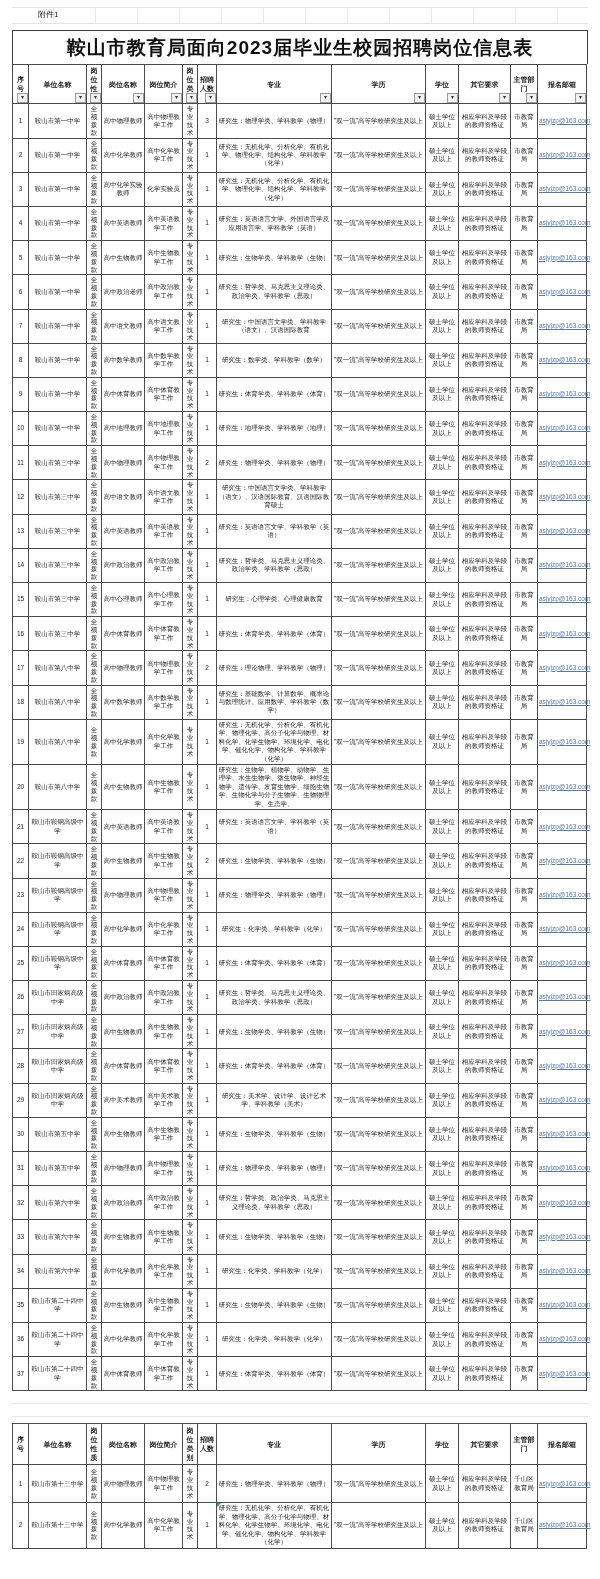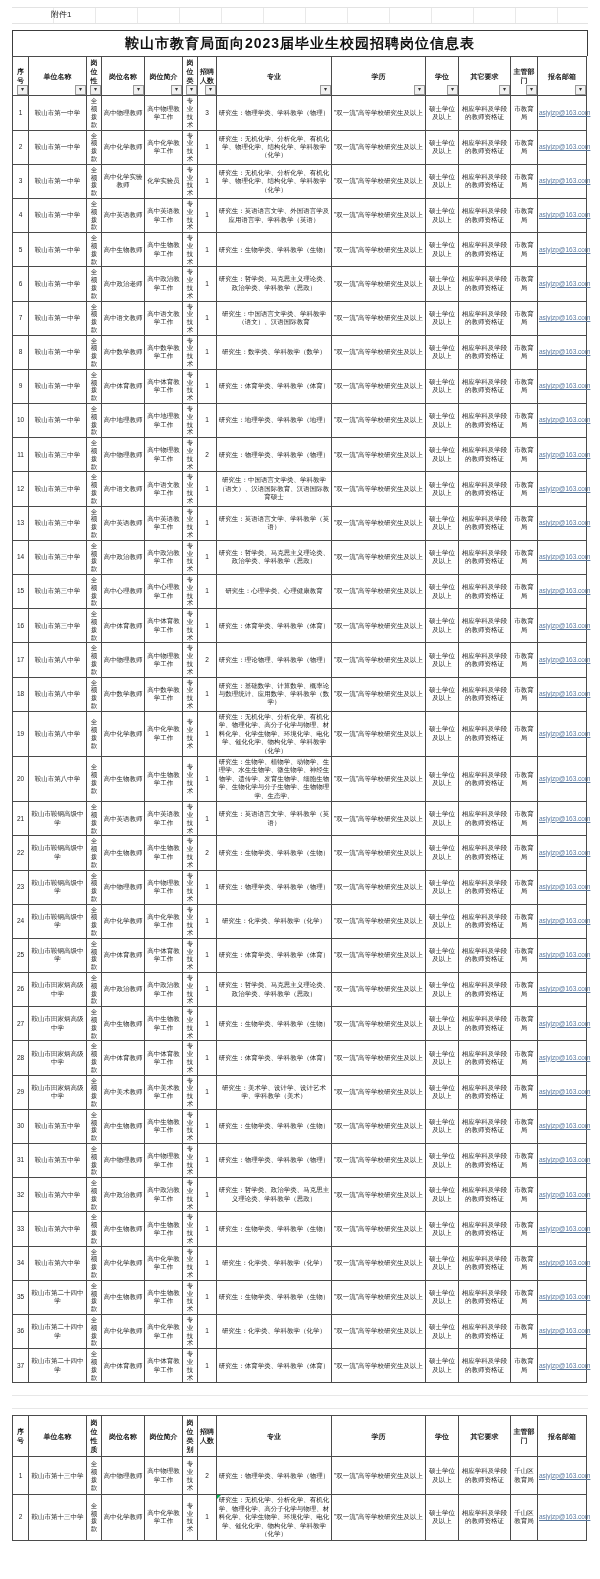--- a/index.html
+++ b/index.html
@@ -3,25 +3,25 @@
 <meta charset="utf-8">
 <style>
   html,body{margin:0;padding:0;background:#ffffff;}
   body{font-family:"Liberation Sans","DejaVu Sans",sans-serif;color:#1a1a1a;}
   .page{position:relative;width:600px;min-height:1579px;background:#fff;overflow:hidden;}
 
   
   .attachment-row{position:relative;height:15px;margin:7px 12px 2px 12px;
     border-top:1px solid #e3e3e3;border-bottom:1px solid #e3e3e3;
     background:repeating-linear-gradient(to right,transparent 0 41px,#e9e9e9 41px 42px);}
-  .attachment-label{position:absolute;left:39px;top:1px;font-size:8px;color:#222;}
+  .attachment-label{position:absolute;left:26px;top:1px;font-size:8px;color:#222;}
 
   .tbl-section{margin:6px 12px 0 12px;}
   .tbl-title{border:1px solid #3c3c3c;border-bottom:none;text-align:center;
-    font-size:14px;font-weight:bold;letter-spacing:1px;padding:4px 0 3px 0;color:#111;}
+    font-size:19px;font-weight:bold;letter-spacing:1px;padding:4px 0 3px 0;color:#111;}
 
   table.sheet{border-collapse:collapse;table-layout:fixed;width:574px;background:#fff;}
   table.sheet td,table.sheet th{border:1px solid #4b4b4b;padding:1px;vertical-align:middle;
     text-align:center;font-size:6.5px;line-height:1.3;word-break:break-all;color:#1d1d1d;}
   table.sheet th{position:relative;font-weight:bold;background:#fff;font-size:7px;overflow:hidden;}
   #table-0 th{height:32px;}
   #table-1 th{height:38px;}
   #table-0 tbody tr{height:27px;}
   #table-1 tbody tr{height:38px;}
 

